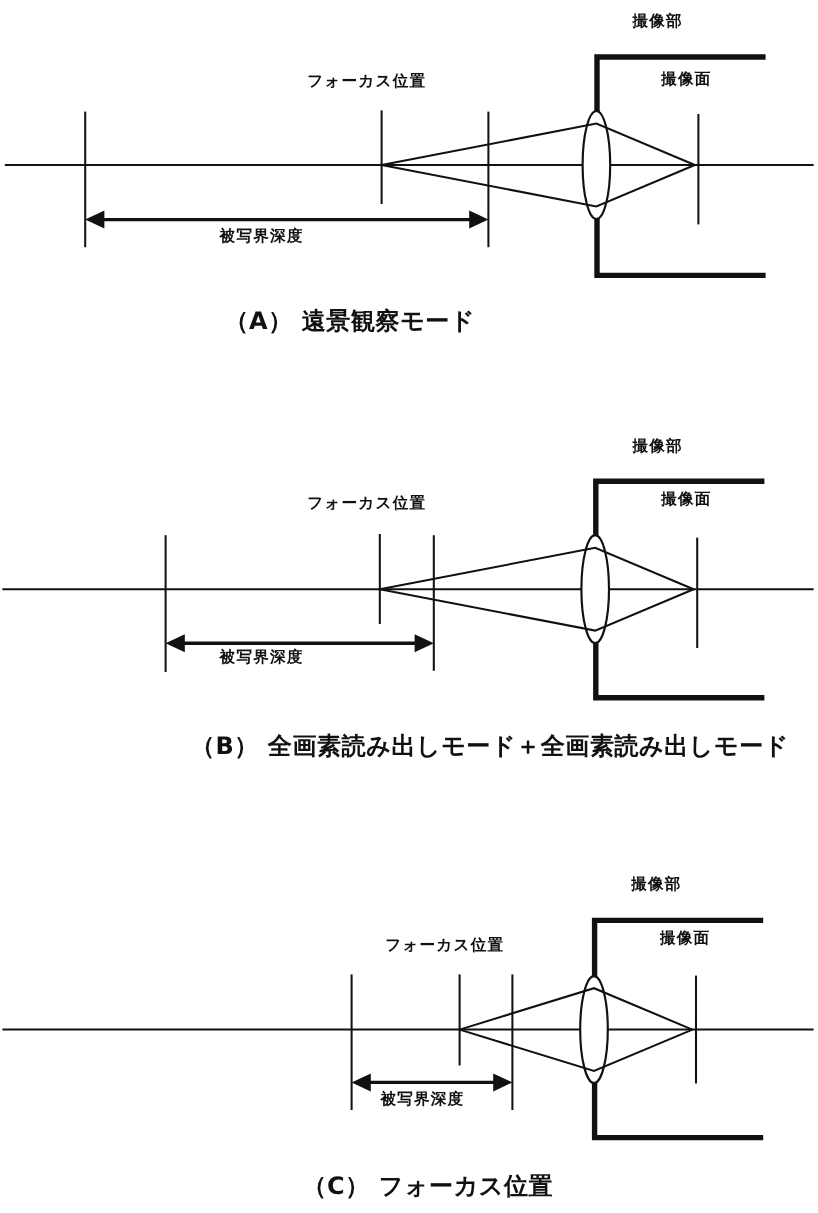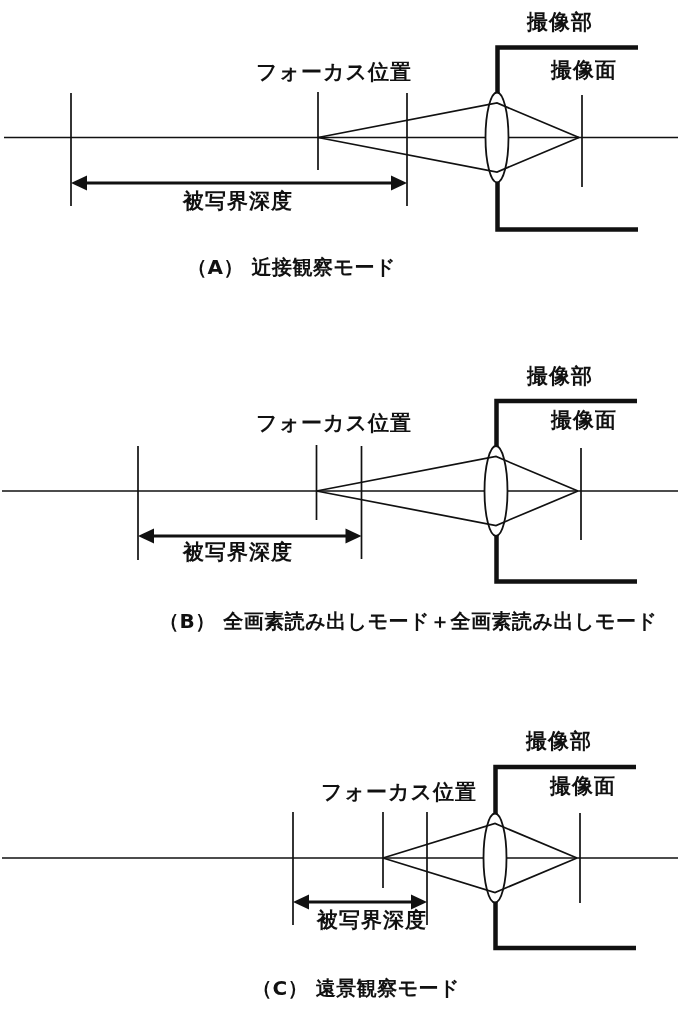--- a/index.html
+++ b/index.html
@@ -16,21 +16,21 @@
     color: #111111;
     overflow: hidden;
   }
   .figure svg {
     position: absolute;
     left: 0;
     top: 0;
   }
   .lbl {
     position: absolute;
-    font-size: 21px;
+    font-size: 13px;
     font-weight: bold;
     letter-spacing: 1px;
     white-space: nowrap;
     color: #111111;
     line-height: 1;
   }
   .caption {
     position: absolute;
     font-size: 20px;
     font-weight: bold;
@@ -98,27 +98,27 @@
       <line class="arrow" x1="307" y1="902" x2="413" y2="902"></line>
       <polygon class="head" points="293,902 309,894.5 309,909.5"></polygon>
       <polygon class="head" points="427,902 411,894.5 411,909.5"></polygon>
     </g>
   </svg>
 
   <div class="lbl" style="left:527px; top:12px;">撮像部</div>
   <div class="lbl" style="left:551px; top:60px;">撮像面</div>
   <div class="lbl" style="left:256px; top:62px;">フォーカス位置</div>
   <div class="lbl" style="left:183px; top:191px;">被写界深度</div>
-  <div class="caption" style="left:187px; top:257px;">（A） 近接観察モード</div>
+  <div class="caption" style="left:187px; top:257px;">（A） 遠景観察モード</div>
 
   <div class="lbl" style="left:527px; top:366px;">撮像部</div>
   <div class="lbl" style="left:551px; top:410px;">撮像面</div>
   <div class="lbl" style="left:256px; top:413px;">フォーカス位置</div>
   <div class="lbl" style="left:183px; top:542px;">被写界深度</div>
   <div class="caption" style="left:159px; top:611px;">（B） 全画素読み出しモード＋全画素読み出しモード</div>
 
   <div class="lbl" style="left:526px; top:731px;">撮像部</div>
   <div class="lbl" style="left:550px; top:776px;">撮像面</div>
   <div class="lbl" style="left:321px; top:782px;">フォーカス位置</div>
   <div class="lbl" style="left:317px; top:910px;">被写界深度</div>
-  <div class="caption" style="left:252px; top:978px;">（C） 遠景観察モード</div>
+  <div class="caption" style="left:252px; top:978px;">（C） フォーカス位置</div>
 
 </div>
 
 </body></html>

